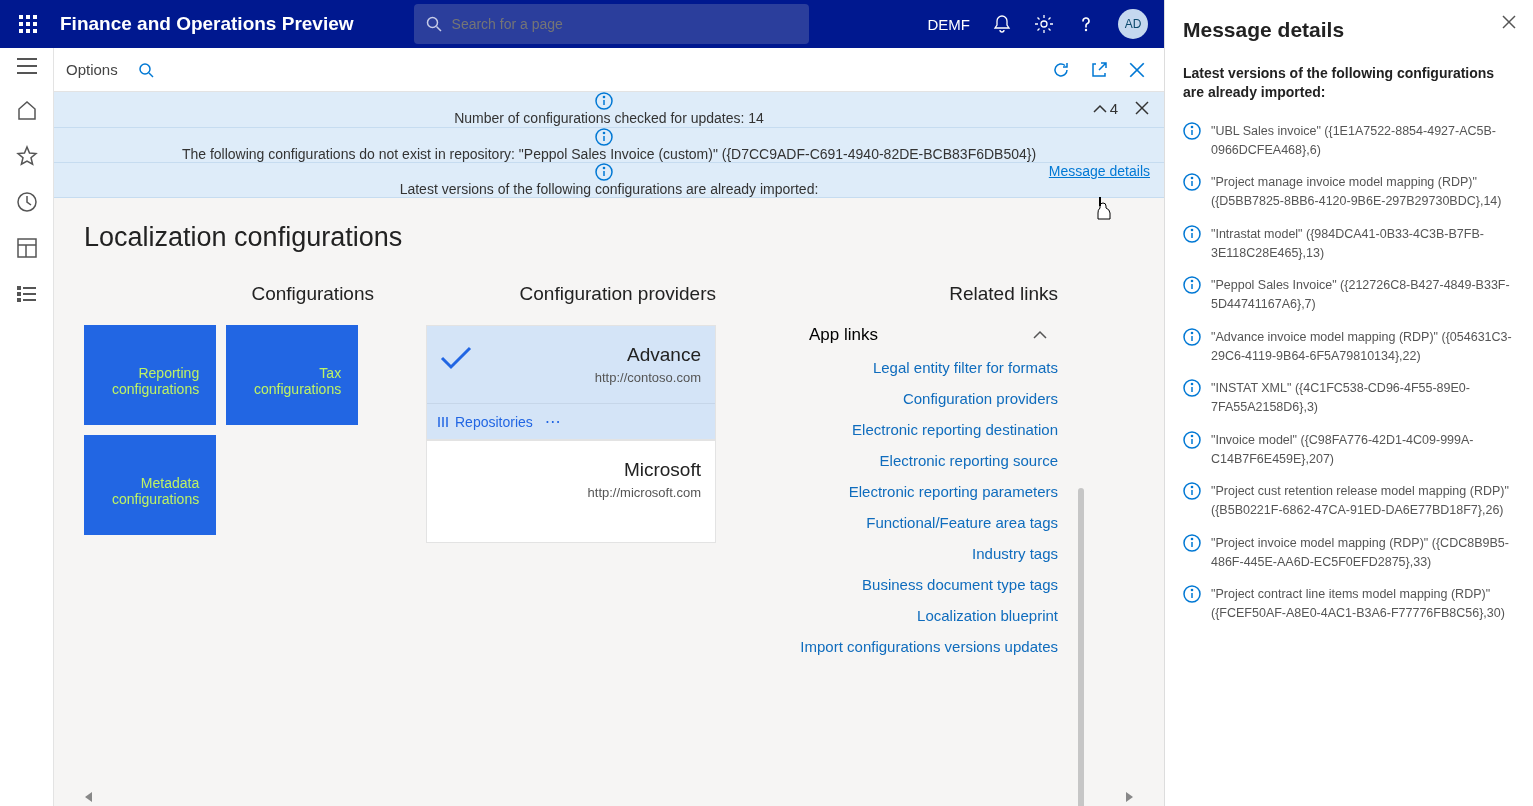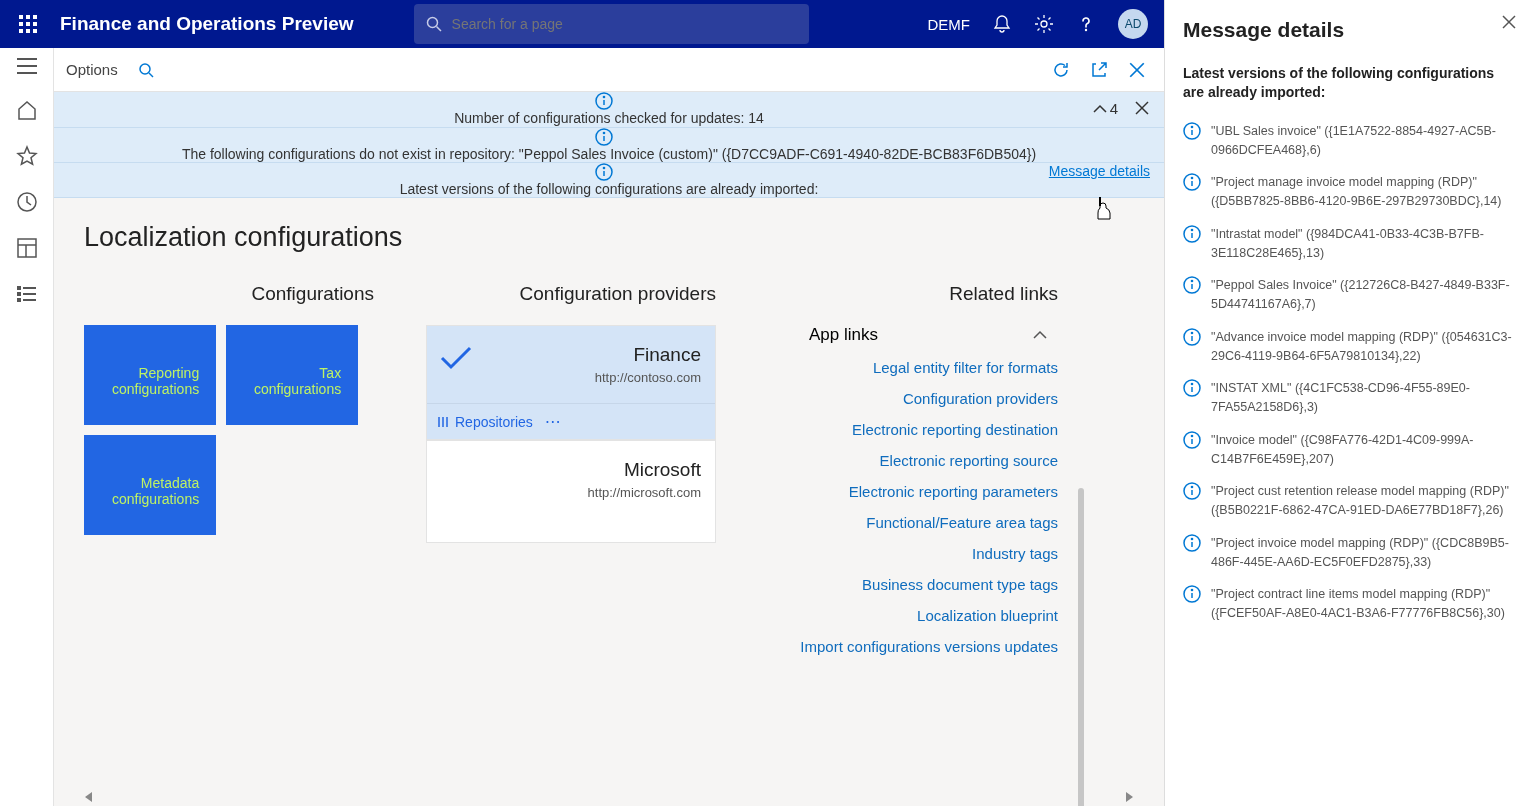--- a/index.html
+++ b/index.html
@@ -269,21 +269,21 @@
             </div>
           </div>
 
           <div class="col providers">
             <h3>Configuration providers</h3>
             <div class="card active">
               <div class="card-body">
                 <svg class="check" viewBox="0 0 34 26">
                     <polyline points="3,14 12,23 31,4"></polyline>
                   </svg>
-                <div class="name">Finance</div>
+                <div class="name">Advance</div>
                 <div class="url">http://contoso.com</div>
               </div>
               <div class="card-foot">
                 <a href="#">
                   <svg width="14" height="14" viewBox="0 0 14 14">
                       <path d="M2 2v10M6 2v10M10 2v10" stroke="#2266e3" stroke-width="1.5"></path>
                     </svg>
                   <span>Repositories</span>
                 </a>
                 <span class="dots">⋯</span>

